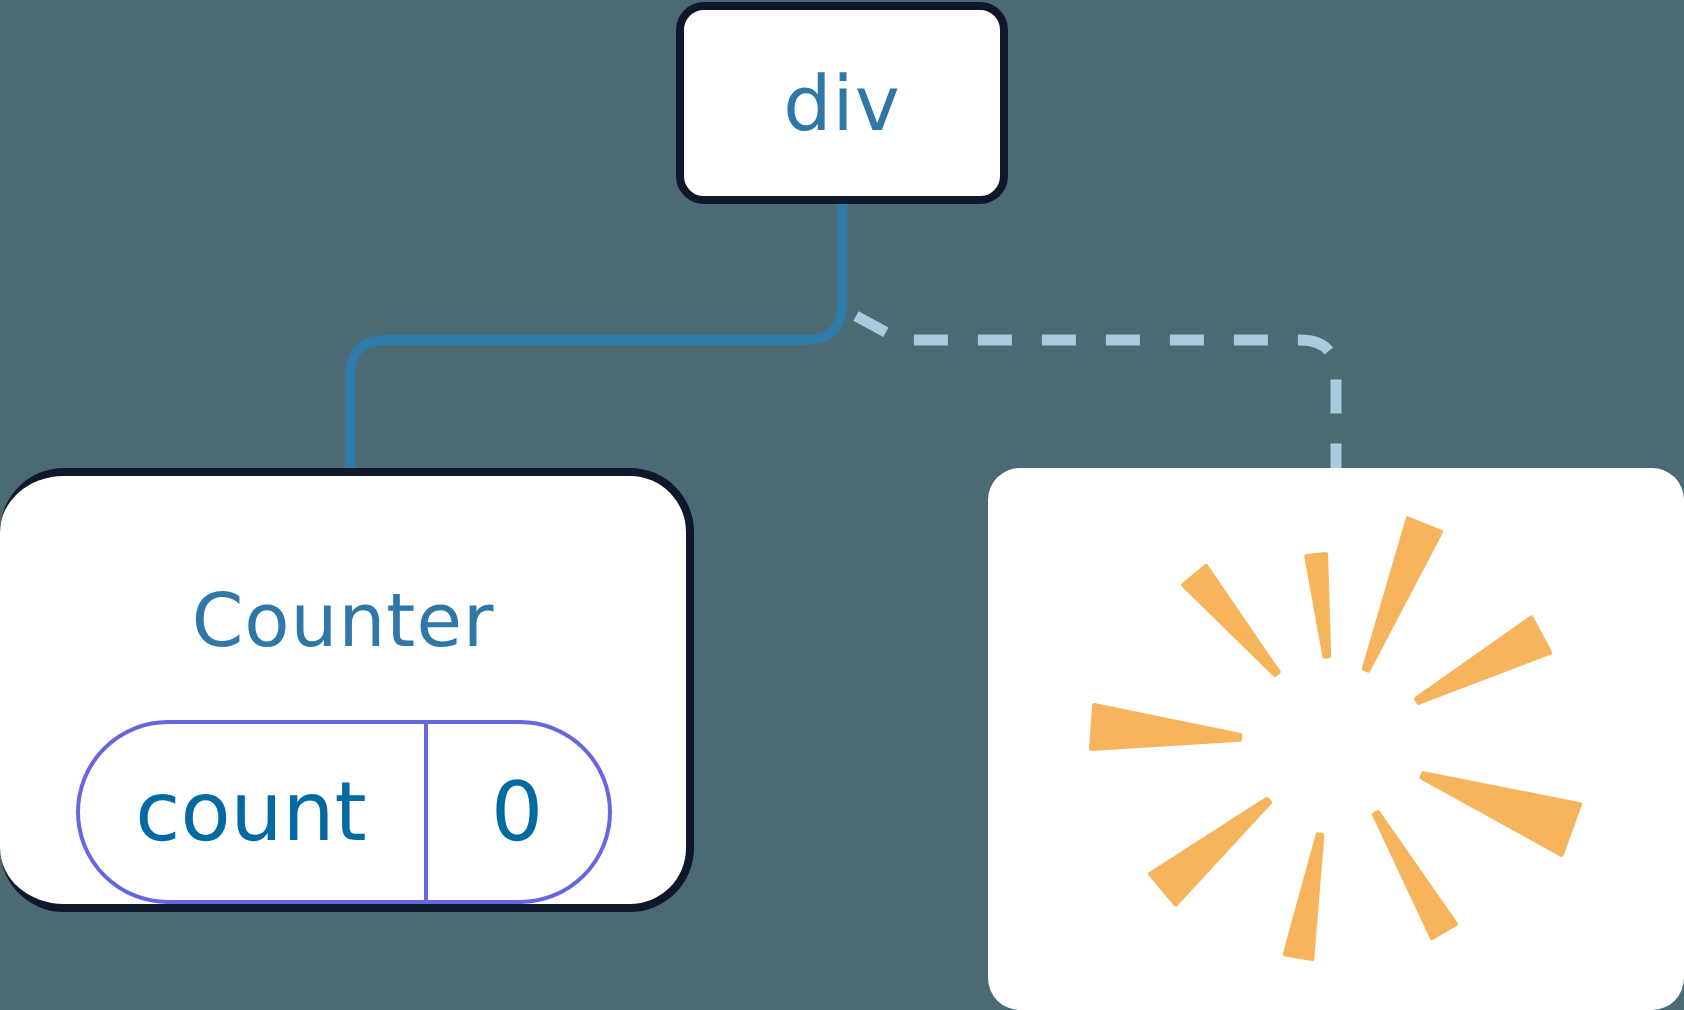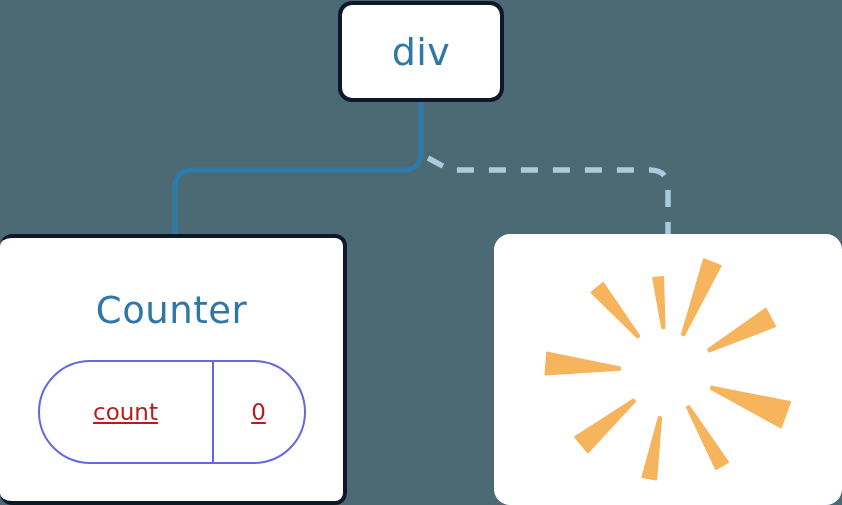--- a/index.html
+++ b/index.html
@@ -54,22 +54,22 @@
     color: #2E77A6;
     font-size: 38px;
     line-height: 1;
     letter-spacing: 0.5px;
   }
 
   #node-counter {
     left: 0px;
     top: 234px;
     width: 347px;
-    height: 271px;
-    border-radius: 12px;
+    height: 222px;
+    border-radius: 32px;
     border-left: none;
     display: flex;
     flex-direction: column;
     align-items: center;
   }
   #node-counter .node-title {
     color: #2E77A6;
     font-size: 37px;
     line-height: 1;
     letter-spacing: 0.5px;
@@ -94,24 +94,23 @@
     border-radius: 52px;
     box-sizing: border-box;
     display: flex;
     align-items: stretch;
     background: #FFFFFF;
   }
   .pill-cell {
     display: flex;
     align-items: center;
     justify-content: center;
-    color: #b91c1c;
-    font-size: 23px;
+    color: #0369a1;
+    font-size: 41px;
     line-height: 1;
-    text-decoration: underline;
   }
   .pill-key {
     flex: 0 0 172px;
     border-right: 2.5px solid #6467DF;
   }
   .pill-val {
     flex: 1 1 auto;
   }
 
   

